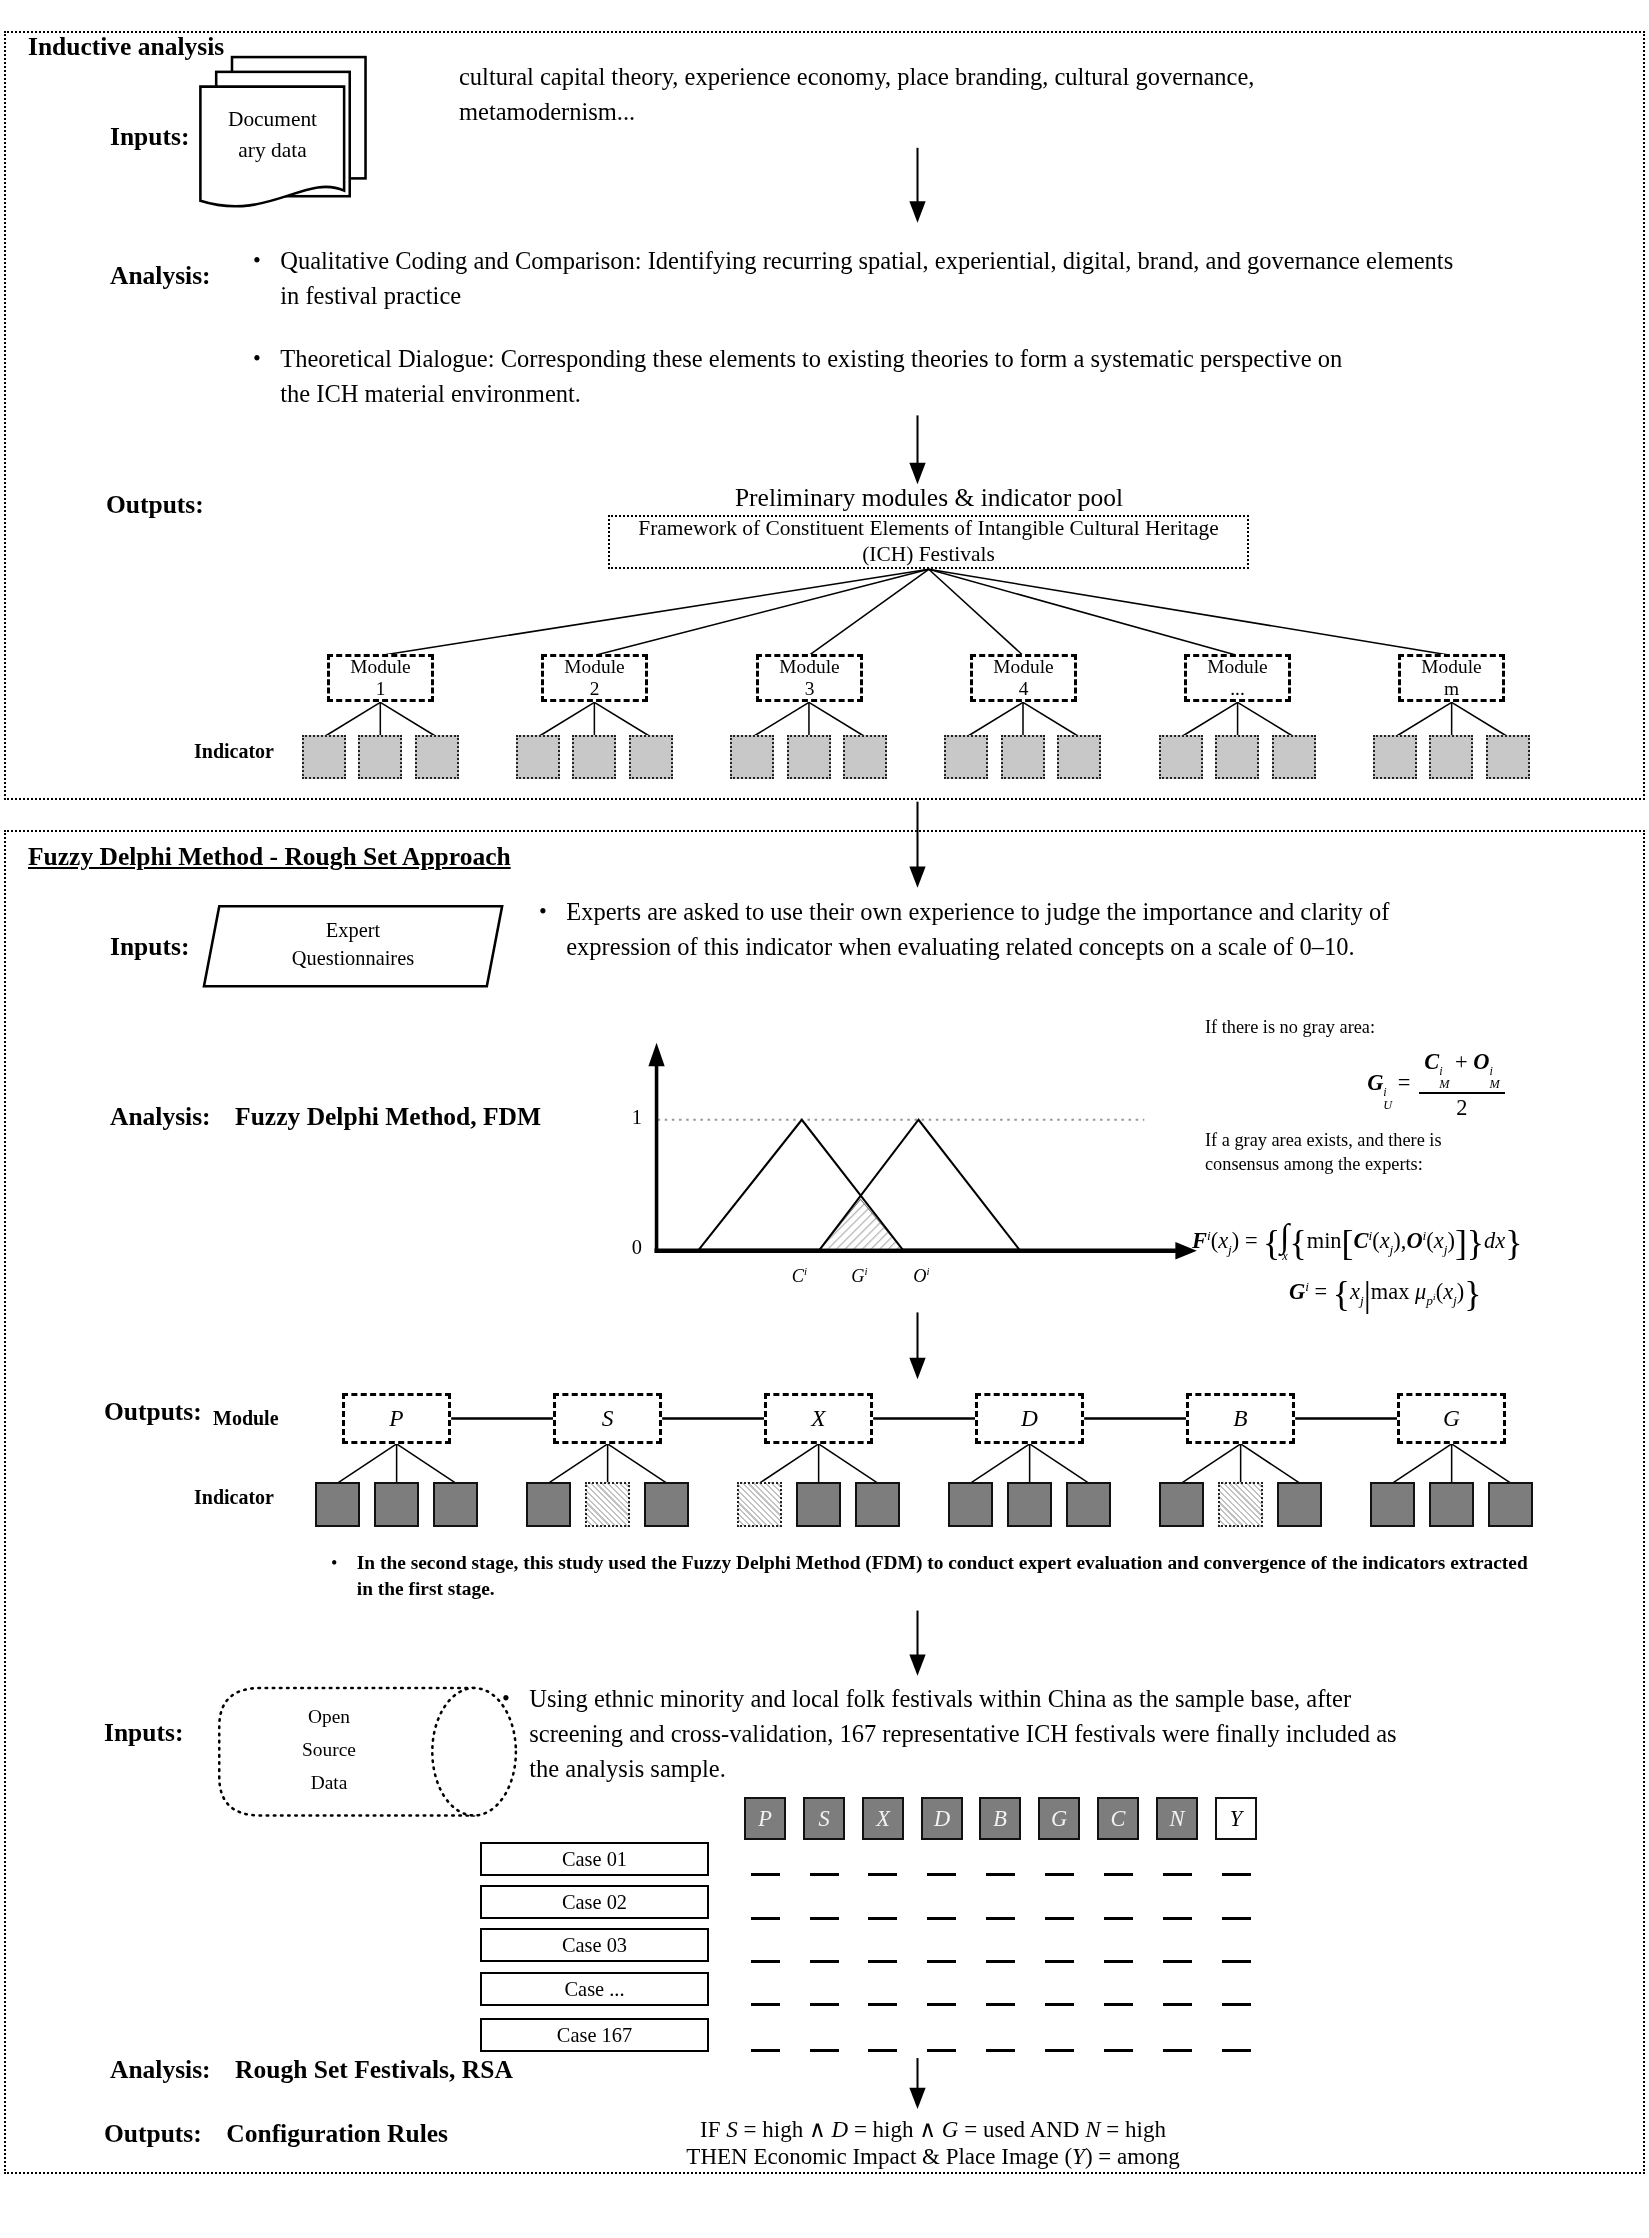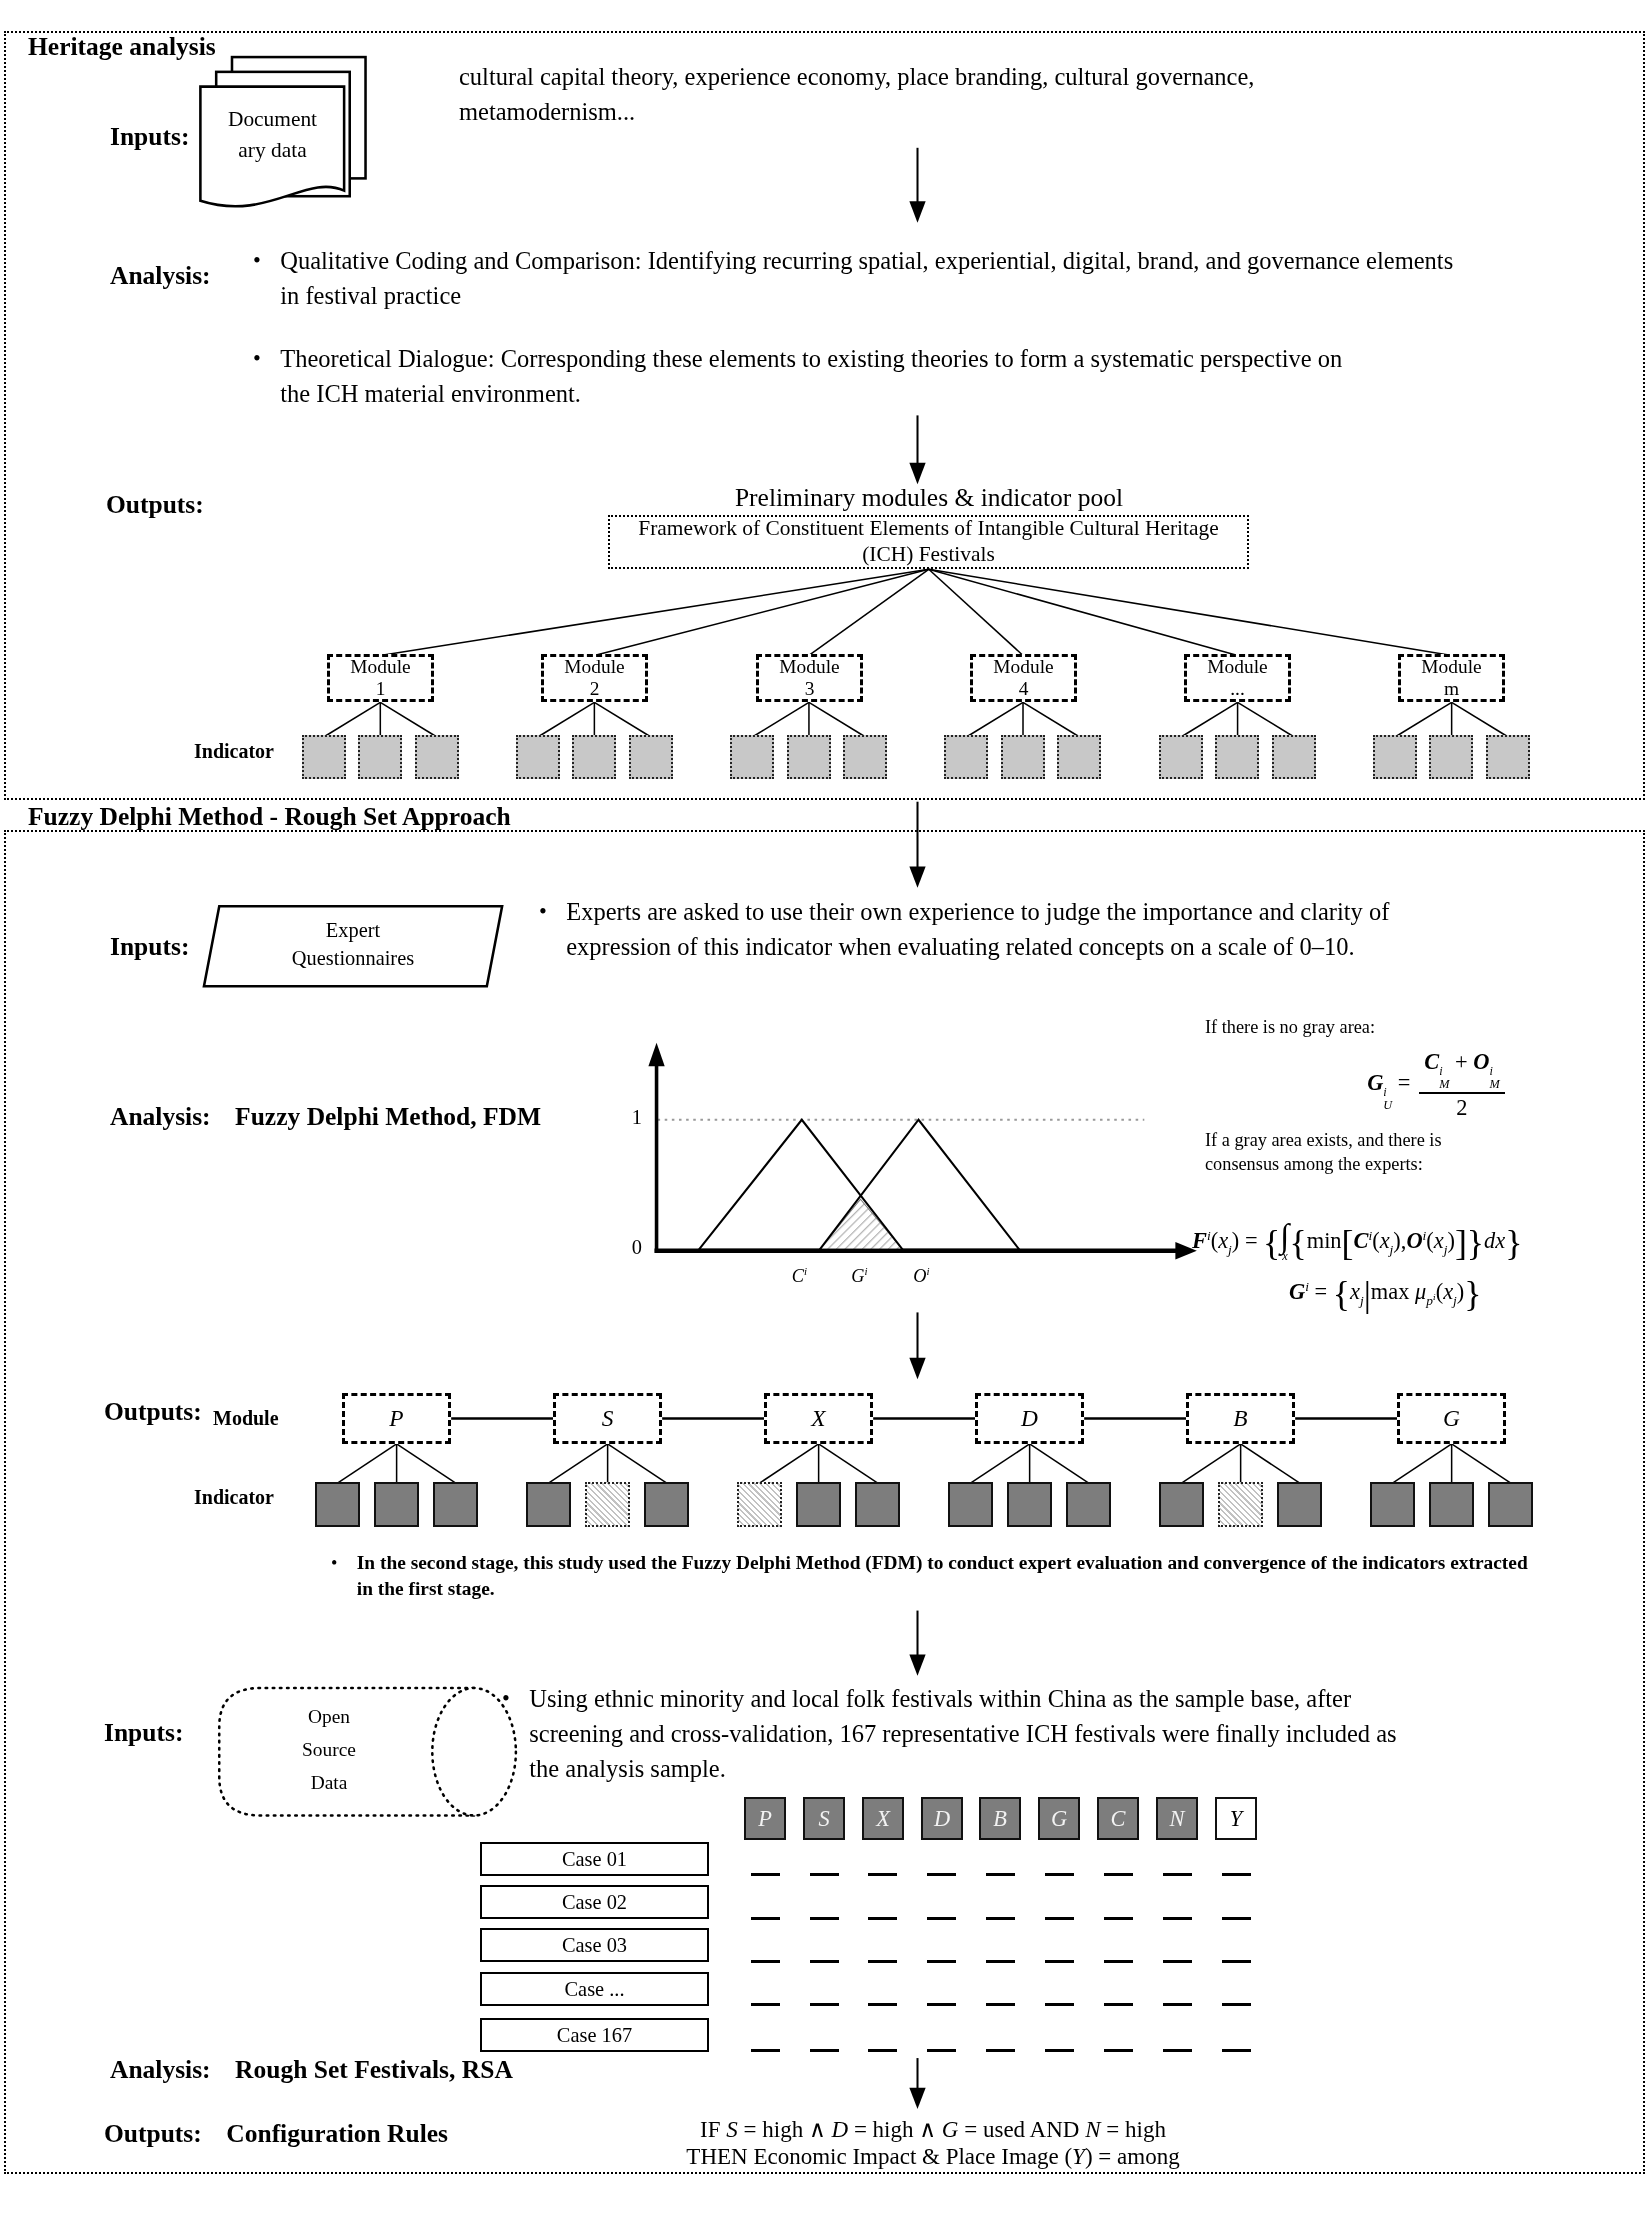--- a/index.html
+++ b/index.html
@@ -154,21 +154,21 @@
         <line x1="2541" y1="2783" x2="2741" y2="2783" stroke="#000" stroke-width="5"></line>
         <line x1="2434" y1="2833" x2="2318" y2="2910" stroke="#000" stroke-width="3"></line>
         <line x1="2434" y1="2833" x2="2434" y2="2910" stroke="#000" stroke-width="3"></line>
         <line x1="2434" y1="2833" x2="2550" y2="2910" stroke="#000" stroke-width="3"></line>
         <line x1="2848" y1="2833" x2="2732" y2="2910" stroke="#000" stroke-width="3"></line>
         <line x1="2848" y1="2833" x2="2848" y2="2910" stroke="#000" stroke-width="3"></line>
         <line x1="2848" y1="2833" x2="2964" y2="2910" stroke="#000" stroke-width="3"></line>
       </g>
   </svg>
 
-  <div class="title" style="left:28px;top:32px;">Heritage analysis</div>
+  <div class="title" style="left:28px;top:32px;">Inductive analysis</div>
   <div class="lbl" style="left:71px;top:122px;">Inputs:</div>
   <div class="iconText" style="left:204px;top:104px;width:137px;font-size:21.4px;line-height:1.45;">
     <span>Document</span>
     <span>ary data</span>
   </div>
   <div class="body" style="left:459px;top:60px;width:841px;">cultural capital theory, experience economy, place branding, cultural governance, metamodernism...</div>
 
   <div class="lbl" style="left:71px;top:261px;">Analysis:</div>
   <div class="bullet" style="left:253px;top:244px;">
     <span class="dot">•</span>
@@ -179,21 +179,21 @@
     <span class="body" style="position:static;width:1096px;">Theoretical Dialogue: Corresponding these elements to existing theories to form a systematic perspective on the ICH material environment.</span>
   </div>
 
   <div class="lbl" style="left:67px;top:490px;">Outputs:</div>
   <div class="centerText" style="left:623px;top:483px;width:612px;font-size:25.5px;">Preliminary modules &amp; indicator pool</div>
   <div class="fw" style="left:608px;top:515px;width:641px;height:54px;">
     <div class="inner">Framework of Constituent Elements of Intangible Cultural Heritage (ICH) Festivals</div>
   </div>
   <div class="smlbl" style="left:194px;top:740px;">Indicator</div>
 
-  <div class="title" style="left:28px;top:802px;">Fuzzy Delphi Method - Rough Set Approach</div>
+  <div class="title" style="left:28px;top:842px;text-decoration:underline;">Fuzzy Delphi Method - Rough Set Approach</div>
   <div class="lbl" style="left:71px;top:932px;">Inputs:</div>
   <div class="iconText" style="left:219px;top:917px;width:268px;font-size:20.4px;line-height:1.35;">
     <span>Expert</span>
     <span>Questionnaires</span>
   </div>
   <div class="bullet" style="left:539px;top:895px;">
     <span class="dot">•</span>
     <span class="body" style="position:static;width:866px;">Experts are asked to use their own experience to judge the importance and clarity of expression of this indicator when evaluating related concepts on a scale of 0–10.</span>
   </div>
 

